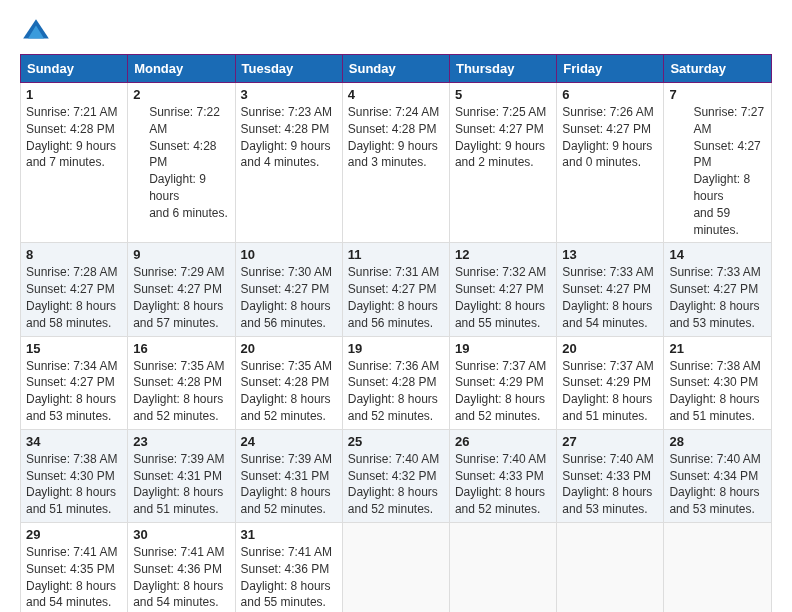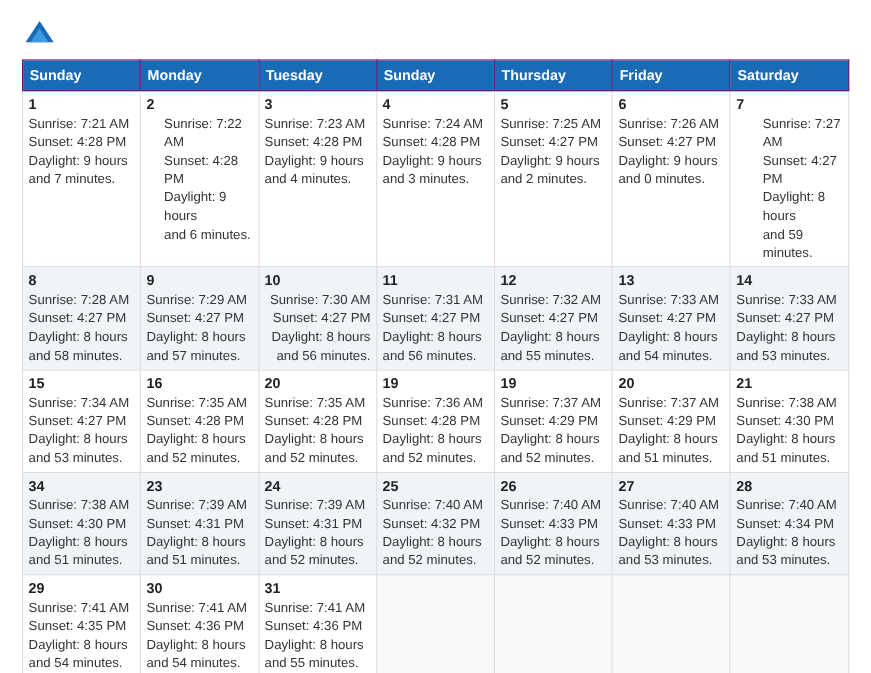--- a/index.html
+++ b/index.html
@@ -186,21 +186,21 @@
           </td>
           <td>
             <span class="day-num">9</span>
             <div class="day-info" style="white-space: pre-line;">Sunrise: 7:29 AM
 Sunset: 4:27 PM
 Daylight: 8 hours
 and 57 minutes.</div>
           </td>
           <td>
             <span class="day-num">10</span>
-            <div class="day-info" style="white-space: pre-line; text-align: right;">Sunrise: 7:30 AM
+            <div class="day-info" style="white-space: pre-line;">Sunrise: 7:30 AM
 Sunset: 4:27 PM
 Daylight: 8 hours
 and 56 minutes.</div>
           </td>
           <td>
             <span class="day-num">11</span>
             <div class="day-info" style="white-space: pre-line;">Sunrise: 7:31 AM
 Sunset: 4:27 PM
 Daylight: 8 hours
 and 56 minutes.</div>

